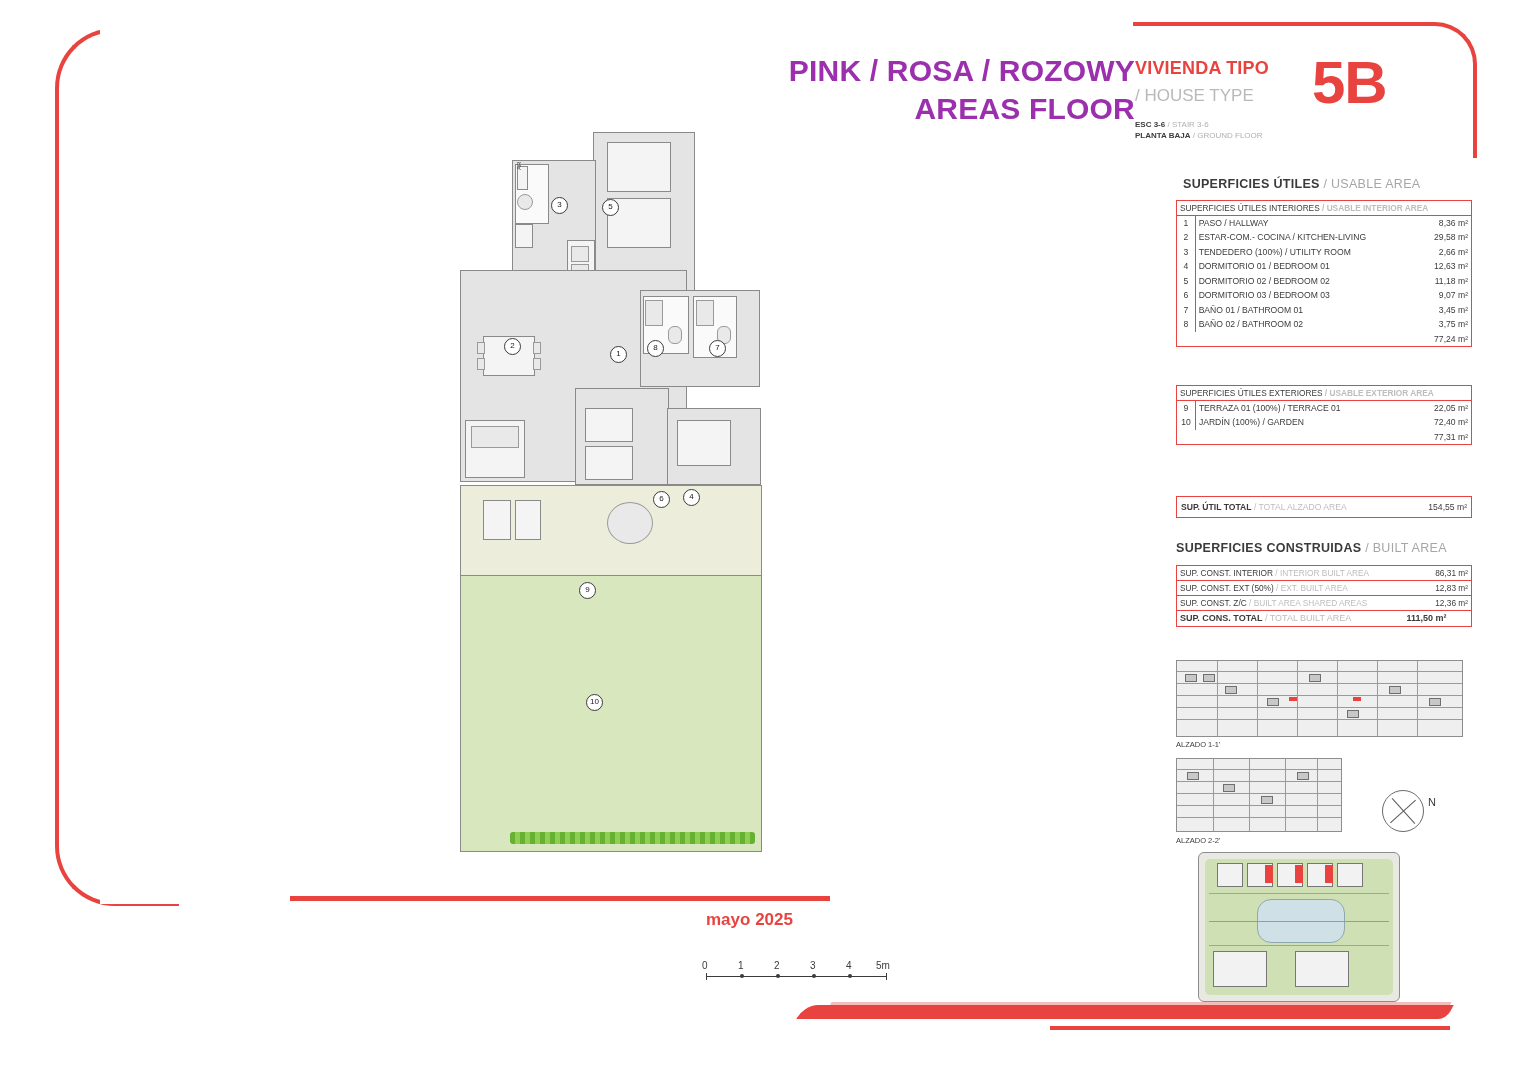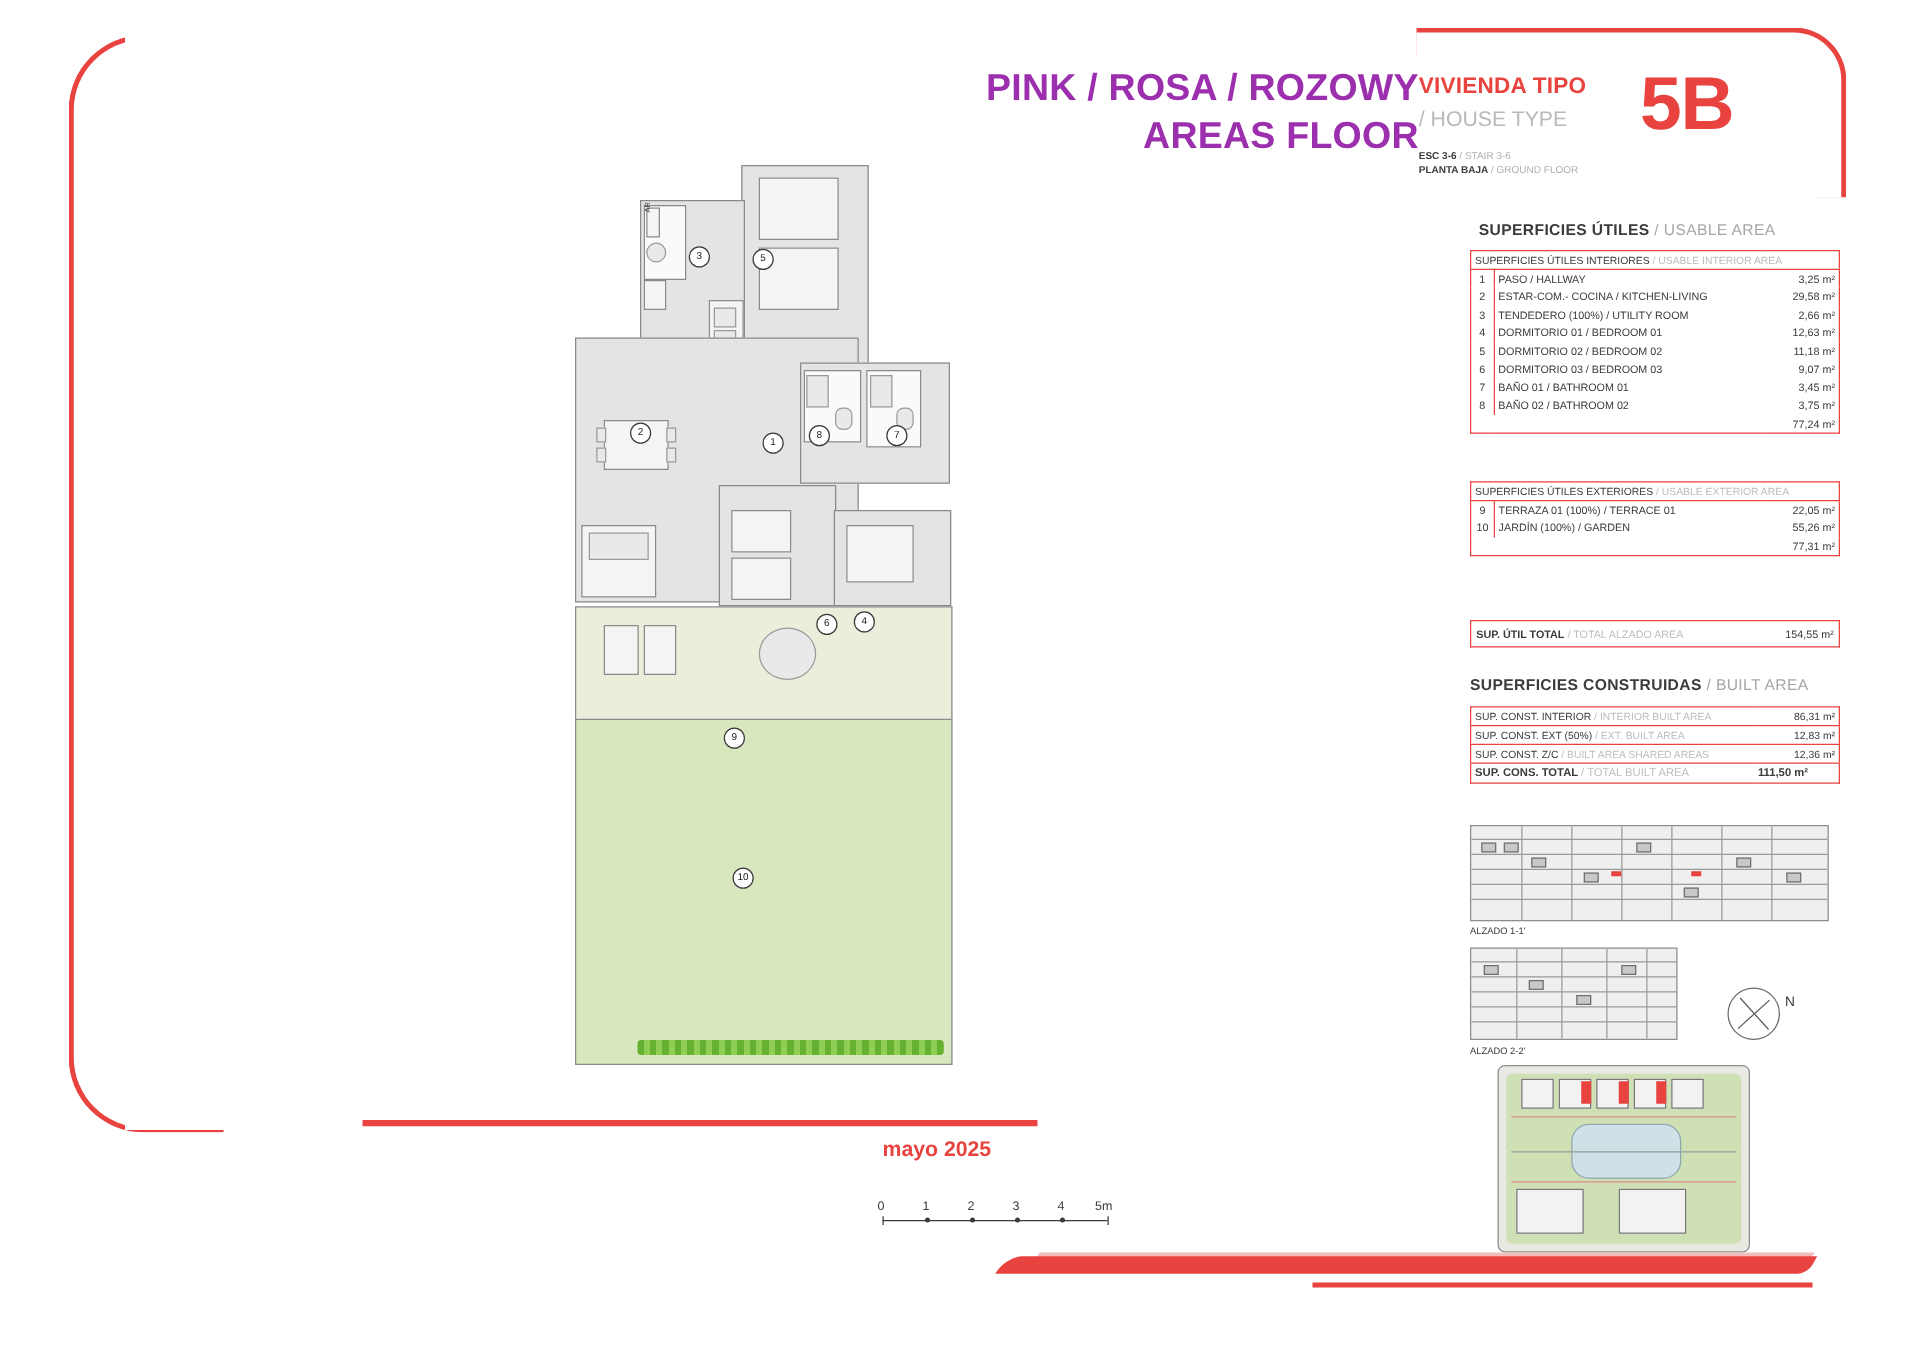--- a/index.html
+++ b/index.html
@@ -61,21 +61,21 @@
   .sec-title{
     position:absolute;font-size:12.5px;font-weight:bold;color:#3b3b3b;letter-spacing:.3px;
   }
   .sec-title .light{color:#a6a6a6;font-weight:normal;}
   table.t{
     position:absolute;border-collapse:collapse;font-size:8.6px;color:#3b3b3b;
     border:1px solid #e8433f;background:#fff;
   }
   table.t td{padding:1px 3px;line-height:1.45;}
   .hdr td{font-size:8.3px;color:#3b3b3b;border-bottom:1px solid #e8433f;}
-  .hdr .lg{color:#bdbdbd;}
+  .hdr .lg{color:#bdbdbd;font-weight:bold;}
   .num{width:12px;text-align:center;color:#3b3b3b;border-right:1px solid #e8433f;}
   .val{text-align:right;width:58px;}
   .desc{width:215px;}
   .sumrow td{text-align:right;font-size:8.6px;padding-top:2px;padding-bottom:2px;}
   .builtrow td{border-bottom:1px solid #e8433f;font-size:8.3px;}
   .builtrow .lbl{width:215px;}
   .builtrow .lg{color:#bdbdbd;}
   .builtrow .bv{text-align:right;width:60px;}
   .builtlast td{font-size:9px;font-weight:bold;}
   .builtlast .lg{color:#bdbdbd;font-weight:normal;}
@@ -232,21 +232,21 @@
   <tbody>
       <tr class="hdr">
     <td colspan="3">
       <span>SUPERFICIES ÚTILES INTERIORES</span>
       <span class="lg">/ USABLE INTERIOR AREA</span>
     </td>
   </tr>
   <tr>
         <td class="num">1</td>
         <td class="desc">PASO / HALLWAY</td>
-        <td class="val">3,25 m²</td>
+        <td class="val">8,36 m²</td>
       </tr>
   <tr>
         <td class="num">2</td>
         <td class="desc">ESTAR-COM.- COCINA / KITCHEN-LIVING</td>
         <td class="val">29,58 m²</td>
       </tr>
   <tr>
         <td class="num">3</td>
         <td class="desc">TENDEDERO (100%) / UTILITY ROOM</td>
         <td class="val">2,66 m²</td>
@@ -293,21 +293,21 @@
     </td>
   </tr>
   <tr>
         <td class="num">9</td>
         <td class="desc">TERRAZA 01 (100%) / TERRACE 01</td>
         <td class="val">22,05 m²</td>
       </tr>
   <tr>
         <td class="num">10</td>
         <td class="desc">JARDÍN (100%) / GARDEN</td>
-        <td class="val">55,26 m²</td>
+        <td class="val">72,40 m²</td>
       </tr>
   <tr class="sumrow">
         <td class="num" style="border-right:none"></td>
         <td></td>
         <td class="val">77,31 m²</td>
       </tr>
 </tbody>
   </table>
 
 <table class="t" style="left:1176px;top:496px;width:296px;">

